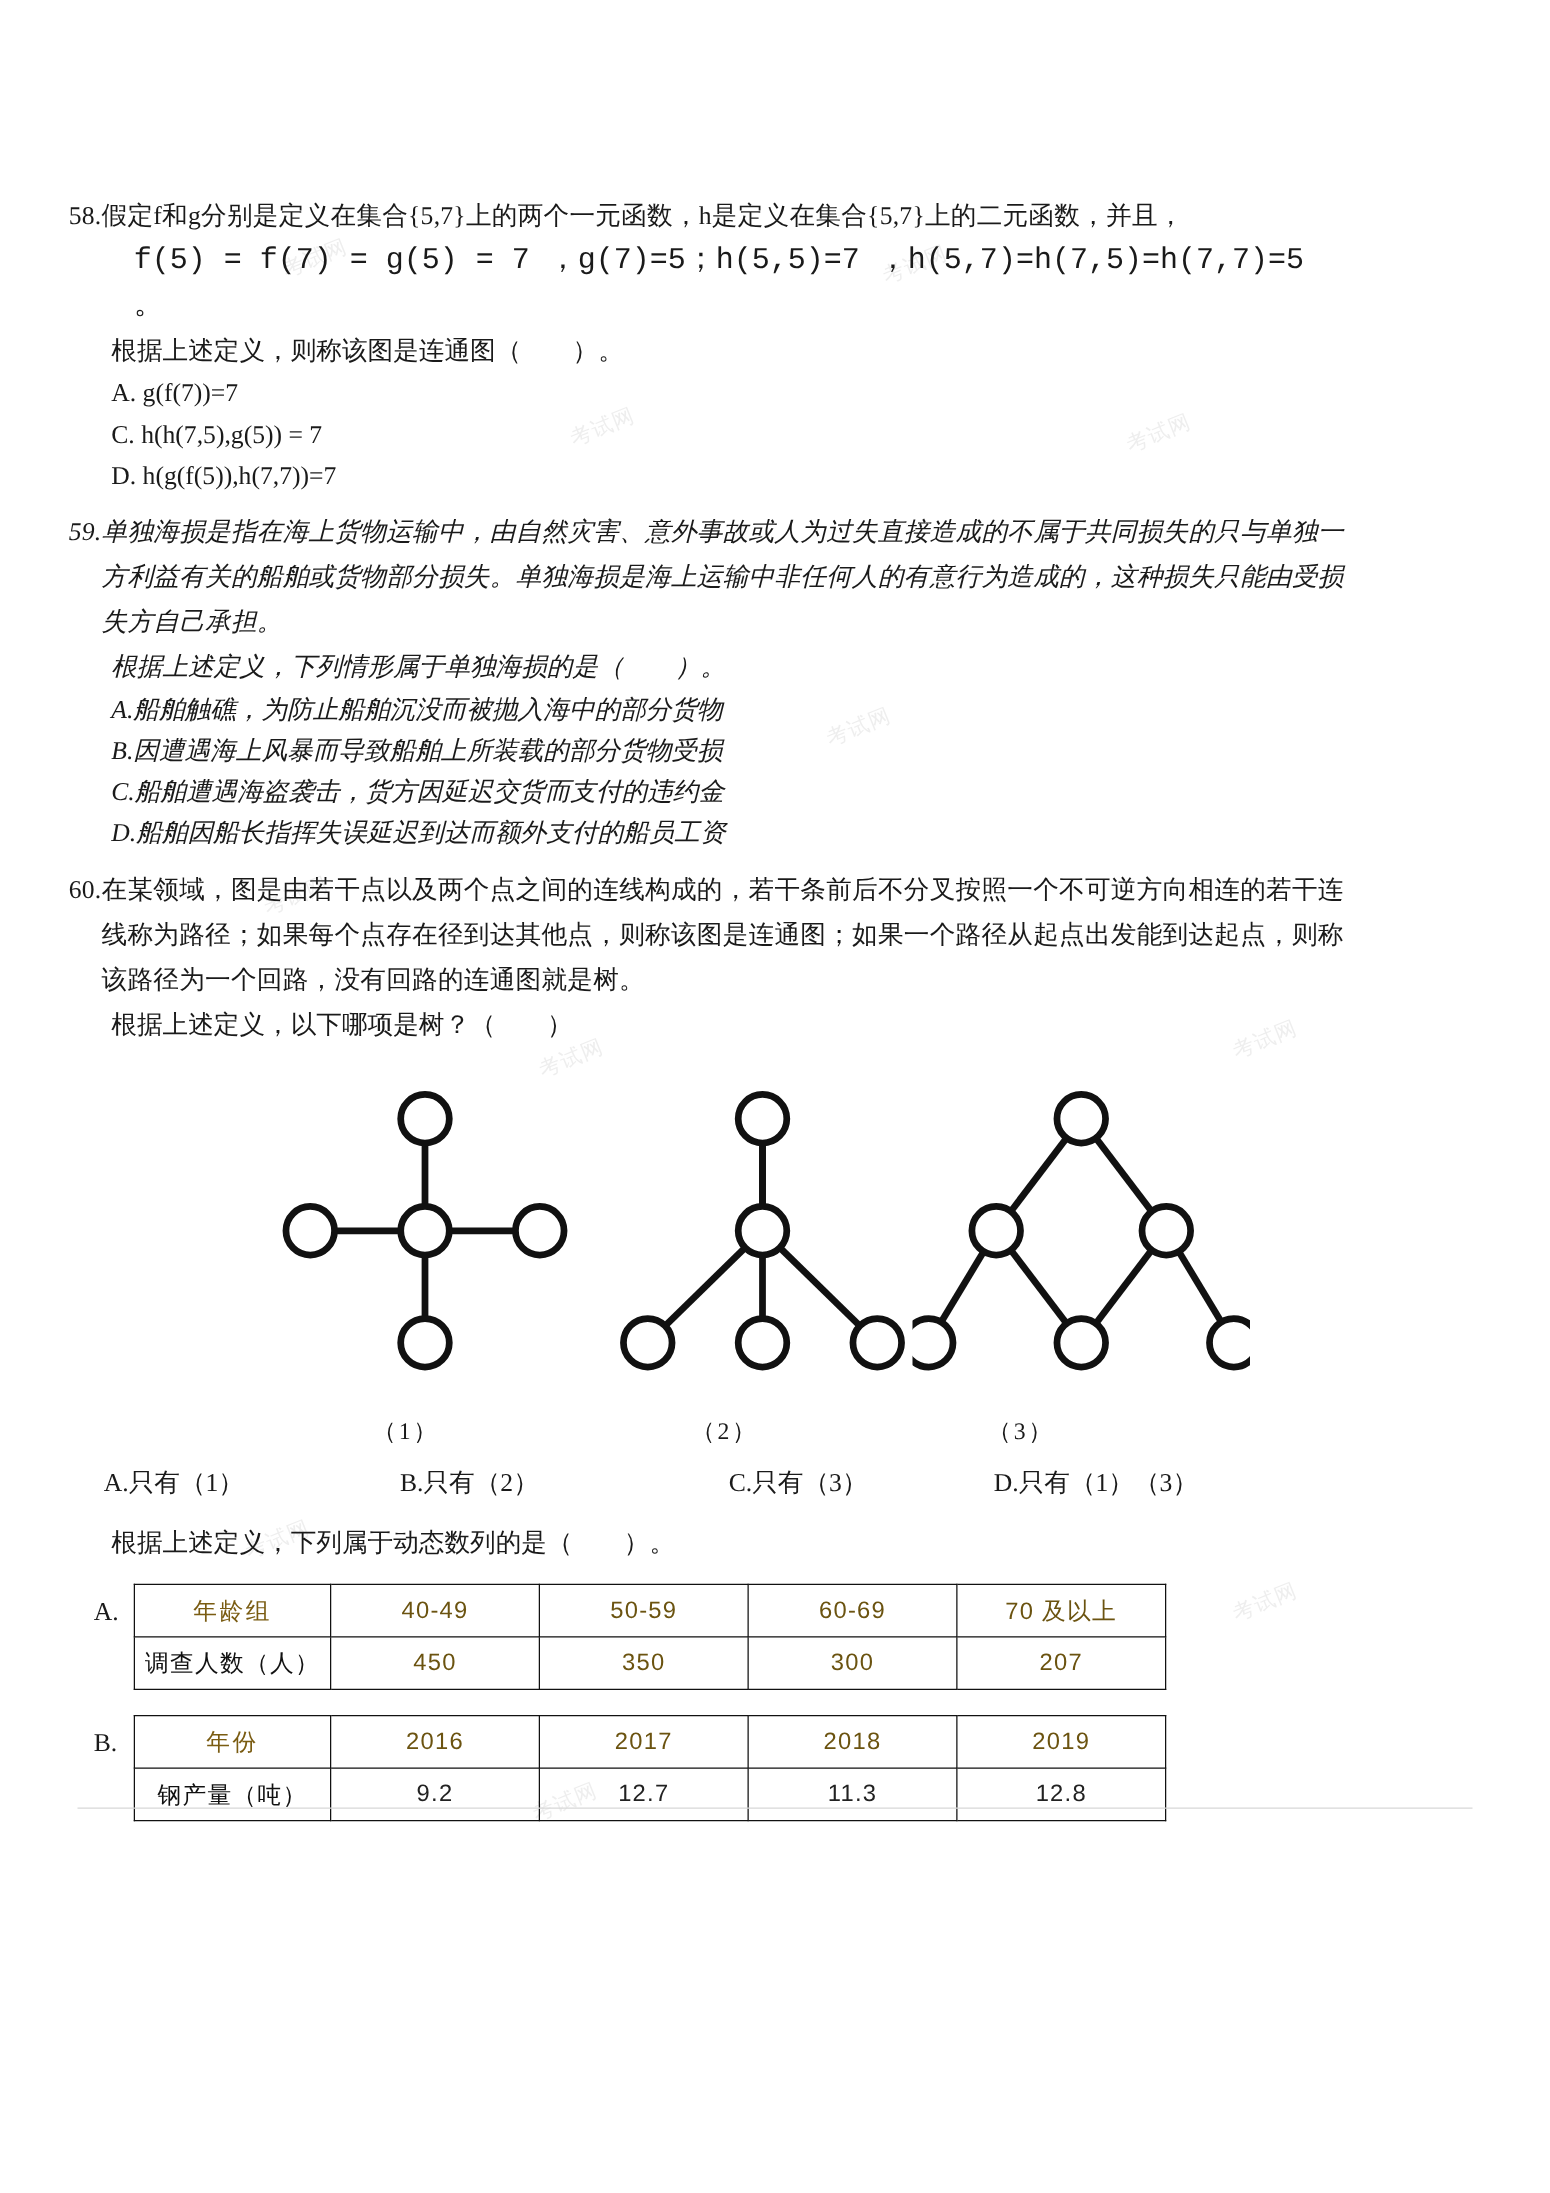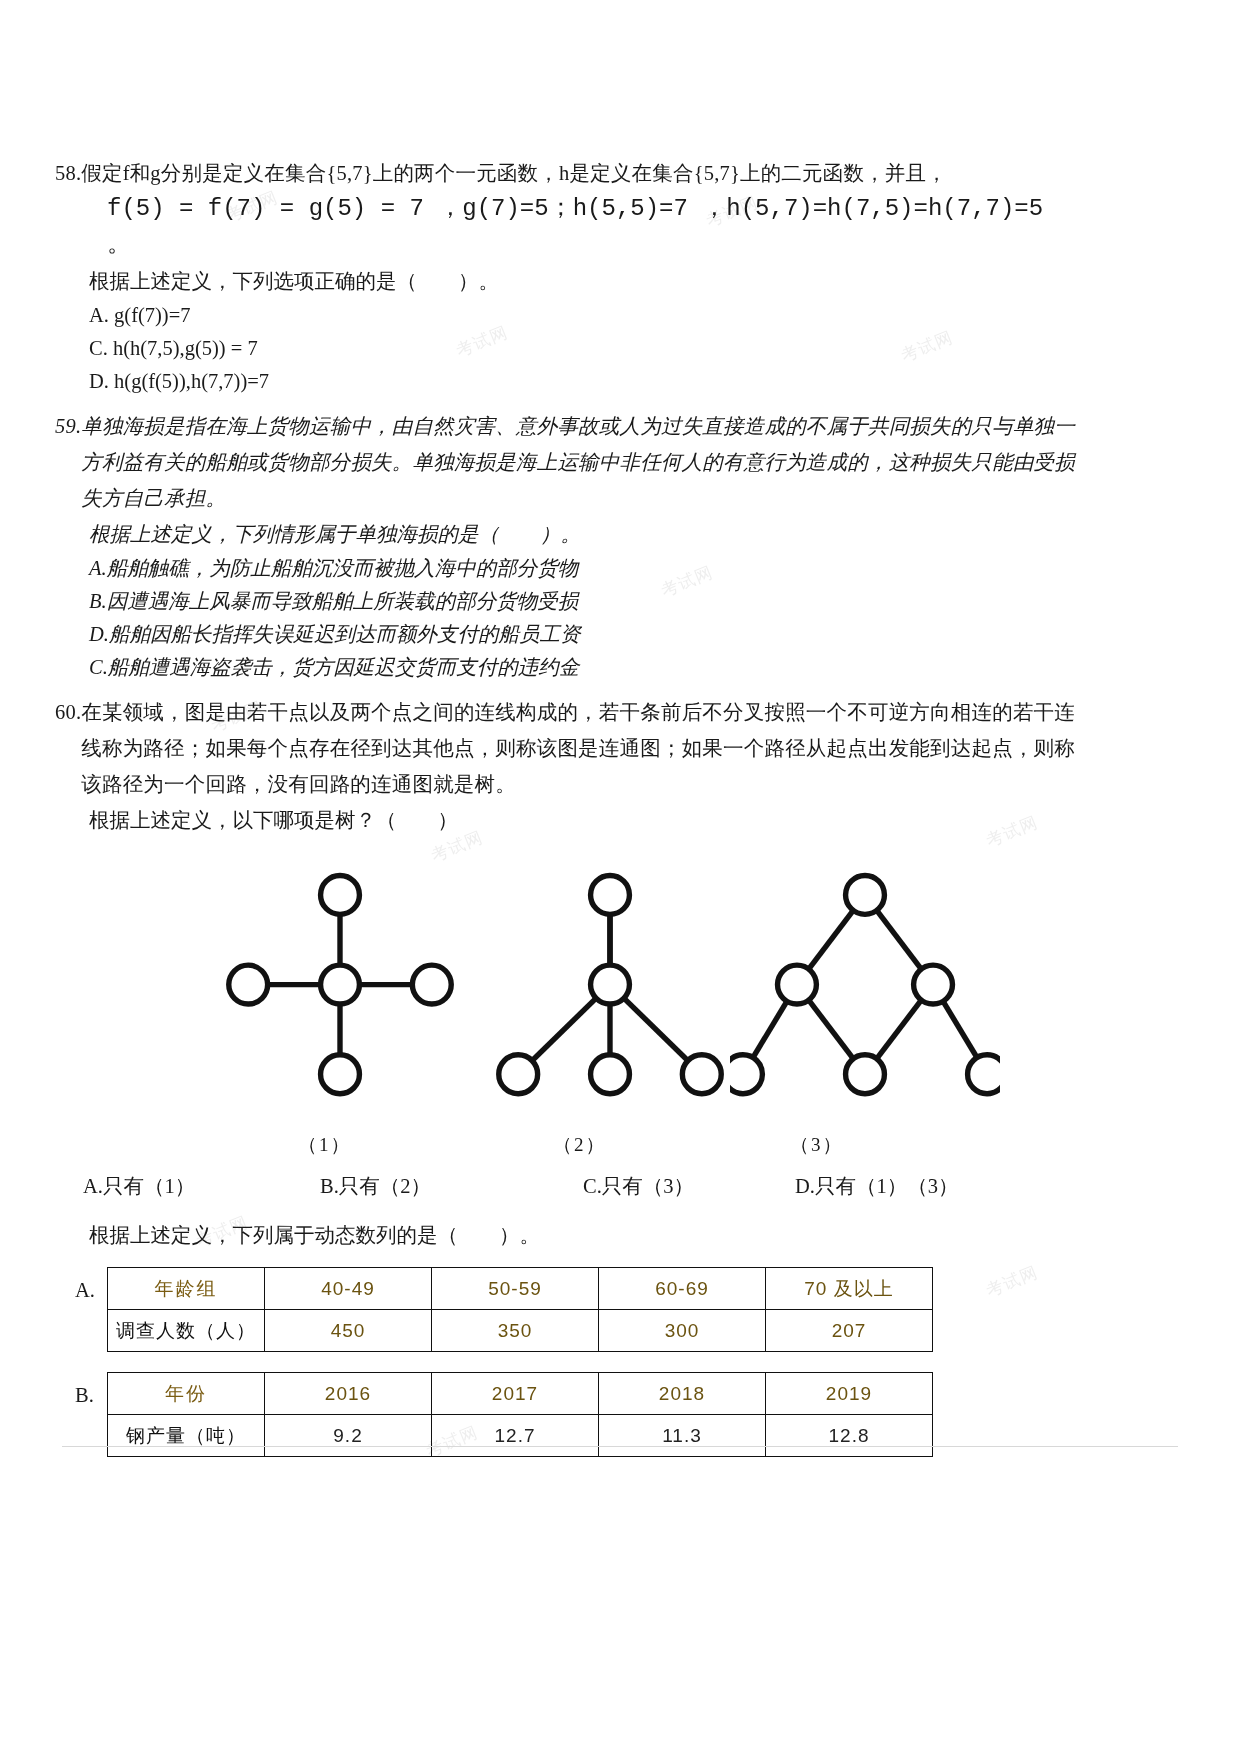--- a/index.html
+++ b/index.html
@@ -178,36 +178,36 @@
   <div class="wm" style="left:425px; top:1430px;">考试网</div>
 
   <div class="content">
 
     <div class="q">
       <div class="q-stem">
         <span class="q-num">58.</span>
         <span class="q-body">假定f和g分别是定义在集合{5,7}上的两个一元函数，h是定义在集合{5,7}上的二元函数，并且，</span>
       </div>
       <div class="mathline">f(5) = f(7) = g(5) = 7 ，g(7)=5；h(5,5)=7 ，h(5,7)=h(7,5)=h(7,7)=5 。</div>
-      <div class="indent">根据上述定义，下列选项正确的是（　　）。</div>
+      <div class="indent">根据上述定义，则称该图是连通图（　　）。</div>
       <div class="opt">A. g(f(7))=7</div>
       <div class="opt">C. h(h(7,5),g(5)) = 7</div>
       <div class="opt">D. h(g(f(5)),h(7,7))=7</div>
     </div>
 
     <div class="q" style="margin-top:10px;font-style:italic;">
       <div class="q-stem">
         <span class="q-num">59.</span>
         <span class="q-body">单独海损是指在海上货物运输中，由自然灾害、意外事故或人为过失直接造成的不属于共同损失的只与单独一方利益有关的船舶或货物部分损失。单独海损是海上运输中非任何人的有意行为造成的，这种损失只能由受损失方自己承担。</span>
       </div>
       <div class="indent">根据上述定义，下列情形属于单独海损的是（　　）。</div>
       <div class="opt">A.船舶触礁，为防止船舶沉没而被抛入海中的部分货物</div>
       <div class="opt">B.因遭遇海上风暴而导致船舶上所装载的部分货物受损</div>
+      <div class="opt">C.船舶遭遇海盗袭击，货方因延迟交货而支付的违约金</div>
       <div class="opt">D.船舶因船长指挥失误延迟到达而额外支付的船员工资</div>
-      <div class="opt">C.船舶遭遇海盗袭击，货方因延迟交货而支付的违约金</div>
     </div>
 
     <div class="q" style="margin-top:10px;">
       <div class="q-stem">
         <span class="q-num">60.</span>
         <span class="q-body">在某领域，图是由若干点以及两个点之间的连线构成的，若干条前后不分叉按照一个不可逆方向相连的若干连线称为路径；如果每个点存在径到达其他点，则称该图是连通图；如果一个路径从起点出发能到达起点，则称该路径为一个回路，没有回路的连通图就是树。</span>
       </div>
       <div class="indent">根据上述定义，以下哪项是树？（　　）</div>
 
       <div class="graphs">

